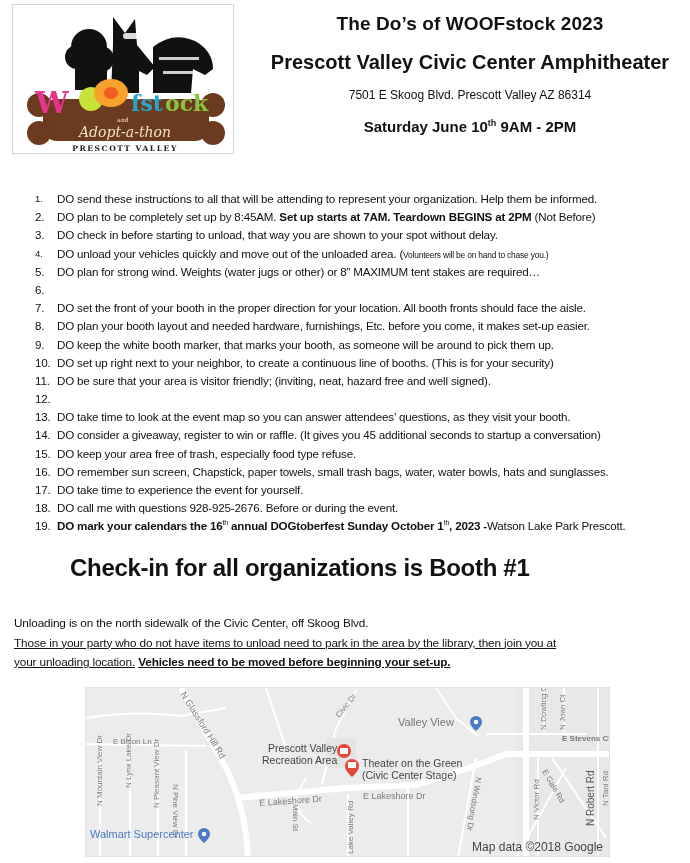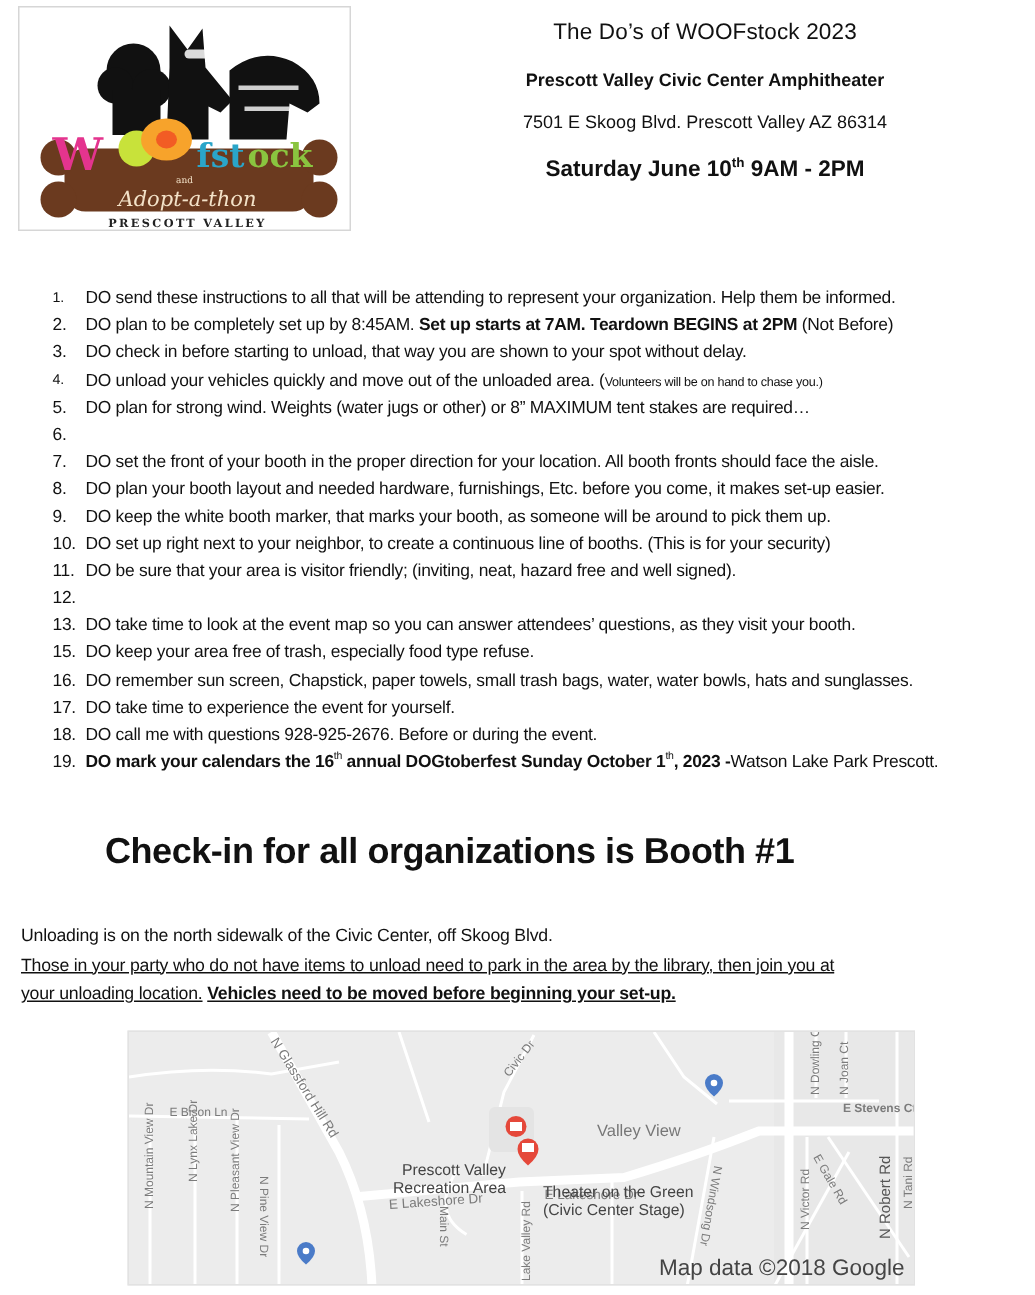--- a/index.html
+++ b/index.html
@@ -8,22 +8,22 @@
 
   
   .logo {
     position: absolute; left: 12px; top: 4px; width: 222px; height: 150px;
     border: 1px solid #d6d6d6; background: #fff; overflow: hidden;
   }
   .logo svg { display: block; }
 
   
   .header { position: absolute; left: 250px; top: 0; width: 440px; text-align: center; }
-  .title { font-size: 15px; font-weight: normal; margin-top: 13px; letter-spacing: 0.1px; }
-  .venue { font-size: 12px; font-weight: bold; margin-top: 16px; }
+  .title { font-size: 19px; font-weight: bold; margin-top: 13px; letter-spacing: 0.1px; }
+  .venue { font-size: 20px; font-weight: bold; margin-top: 16px; }
   .address { font-size: 12px; margin-top: 14px; }
   .date { font-size: 15px; font-weight: bold; margin-top: 16px; }
   .date sup { font-size: 9px; vertical-align: super; line-height: 0; }
 
   
   .rules { position: absolute; left: 0; top: 190px; width: 690px; list-style: none; }
   .rule {
     position: relative; height: 18.2px; line-height: 18px;
     font-size: 11.6px; white-space: nowrap; padding-left: 57px;
     letter-spacing: -0.18px;
@@ -47,24 +47,24 @@
 
   
   .map {
     position: absolute; left: 85px; top: 687px; width: 525px; height: 170px;
     background: #ececec; overflow: hidden; border: 1px solid #e2e2e2;
   }
   .map svg { position: absolute; left: 0; top: 0; }
   .maplabel { position: absolute; font-size: 8px; color: #7b7b7b; white-space: nowrap; }
   .maplabel.v { transform-origin: left top; transform: rotate(-90deg); }
   .maplabel.rot { transform-origin: left top; }
-  .poi { position: absolute; font-size: 10.5px; color: #444; white-space: nowrap; line-height: 12px; margin-top: 32px; }
+  .poi { position: absolute; font-size: 10.5px; color: #444; white-space: nowrap; line-height: 12px; }
   .poi.blue { color: #4a7bc8; font-size: 11px; text-align: center; }
   .poi.grey { color: #777; font-size: 11px; }
-  .attrib { position: absolute; right: 6px; bottom: 2px; font-size: 15px; color: #444; }
+  .attrib { position: absolute; right: 6px; bottom: 2px; font-size: 12px; color: #444; }
 </style>
 </head>
 <body>
 
 <div class="logo">
   <svg width="222" height="150" viewBox="0 0 222 150">
 
     <circle cx="76" cy="42" r="18" fill="#111"></circle>
     <circle cx="64" cy="52" r="12" fill="#111"></circle>
     <circle cx="88" cy="54" r="13" fill="#111"></circle>
@@ -110,20 +110,21 @@
   <li class="rule"><span class="num small">4.</span><span>DO unload your vehicles quickly and move out of the unloaded area. (</span><span class="small-text">Volunteers will be on hand to chase you.)</span></li>
   <li class="rule"><span class="num">5.</span><span>DO plan for strong wind. Weights (water jugs or other) or 8” MAXIMUM tent stakes are required…</span></li>
   <li class="rule"><span class="num">6.</span></li>
   <li class="rule"><span class="num">7.</span><span>DO set the front of your booth in the proper direction for your location. All booth fronts should face the aisle.</span></li>
   <li class="rule"><span class="num">8.</span><span>DO plan your booth layout and needed hardware, furnishings, Etc. before you come, it makes set-up easier.</span></li>
   <li class="rule"><span class="num">9.</span><span>DO keep the white booth marker, that marks your booth, as someone will be around to pick them up.</span></li>
   <li class="rule"><span class="num">10.</span><span>DO set up right next to your neighbor, to create a continuous line of booths. (This is for your security)</span></li>
   <li class="rule"><span class="num">11.</span><span>DO be sure that your area is visitor friendly; (inviting, neat, hazard free and well signed).</span></li>
   <li class="rule"><span class="num">12.</span></li>
   <li class="rule"><span class="num">13.</span><span>DO take time to look at the event map so you can answer attendees’ questions, as they visit your booth.</span></li>
+  <li class="rule"><span class="num">14.</span><span>DO consider a giveaway, register to win or raffle.  (It gives you 45 additional seconds to startup a conversation)</span></li>
   <li class="rule"><span class="num">15.</span><span>DO keep your area free of trash, especially food type refuse.</span></li>
   <li class="rule"><span class="num">16.</span><span>DO remember sun screen, Chapstick, paper towels, small trash bags, water, water bowls, hats and sunglasses.</span></li>
   <li class="rule"><span class="num">17.</span><span>DO take time to experience the event for yourself.</span></li>
   <li class="rule"><span class="num">18.</span><span>DO call me with questions 928-925-2676.  Before or during the event.</span></li>
   <li class="rule"><span class="num">19.</span><b>DO mark your calendars the 16</b><sup>th</sup><b> annual DOGtoberfest Sunday October 1</b><sup>th</sup><b>, 2023 -</b><span>Watson Lake Park Prescott.</span></li>
 </ol>
 
 <div class="checkin">Check-in for all organizations is Booth #1</div>
 
 <div class="unload">

